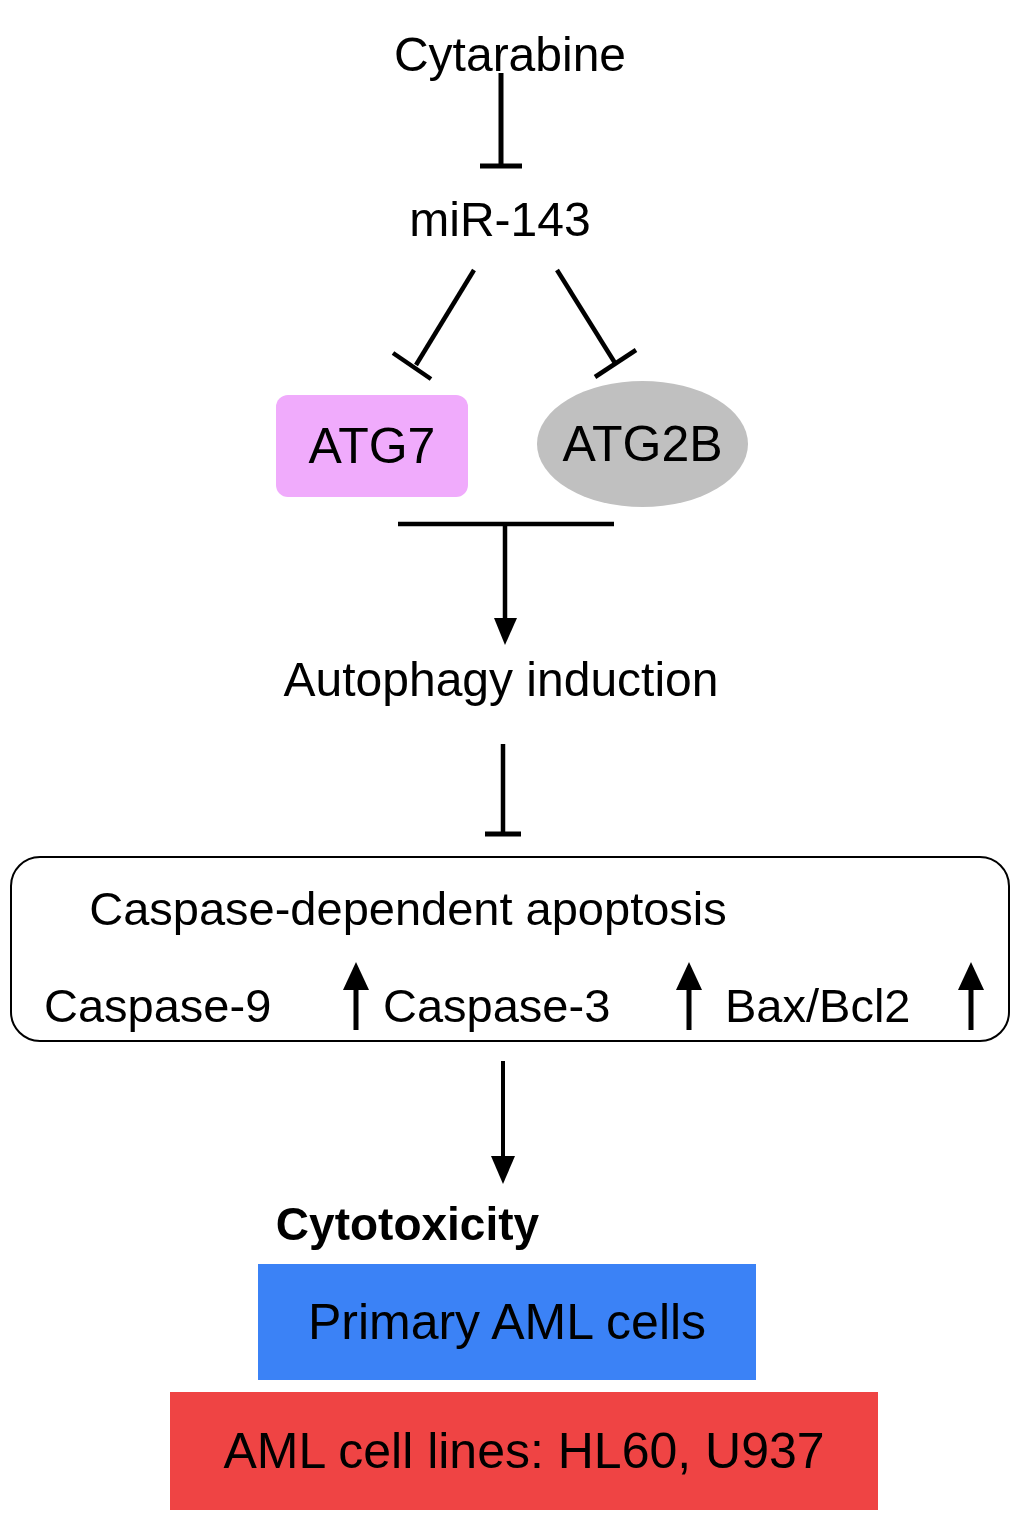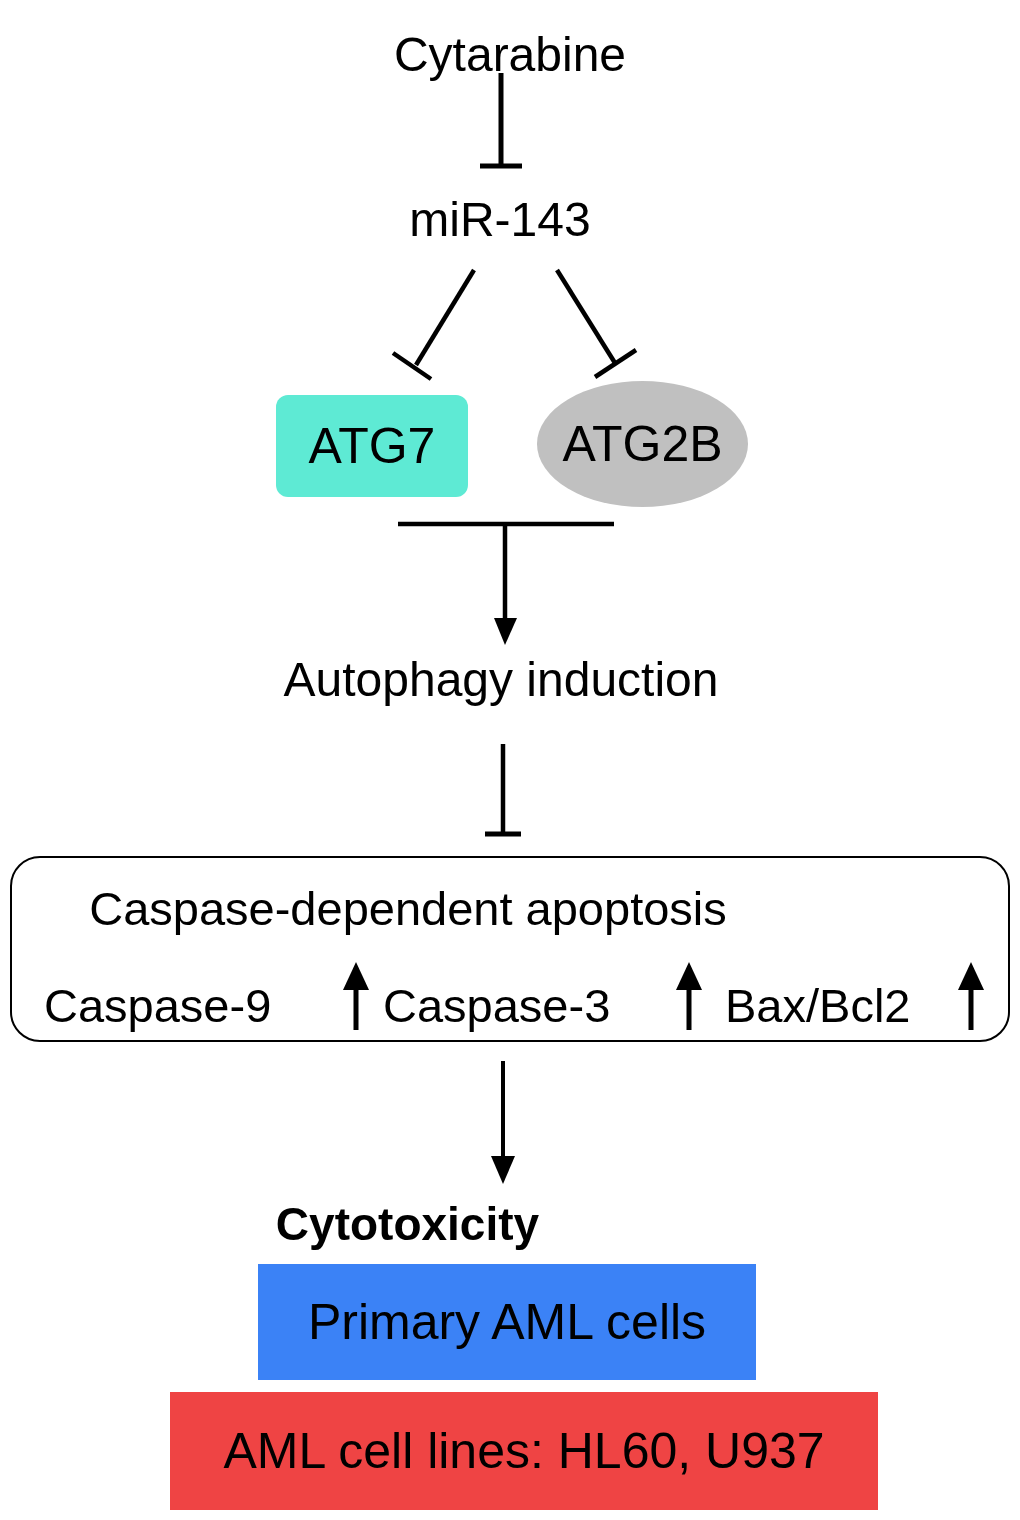--- a/index.html
+++ b/index.html
@@ -1,21 +1,21 @@
 <!DOCTYPE html>
 <html><head>
   <meta charset="utf-8">
   <style>
     html, body { margin: 0; padding: 0; background: #ffffff; }
     body { width: 1020px; height: 1520px; position: relative; overflow: hidden;
            font-family: "Liberation Sans", "DejaVu Sans", sans-serif; color: #000; }
     .lbl { position: absolute; white-space: nowrap; text-align: center; line-height: 1; }
     .t48 { font-size: 48px; }
     svg.lines { position: absolute; left: 0; top: 0; }
-    .node-rect { position: absolute; background: #5eead4; border-radius: 12px;
+    .node-rect { position: absolute; background: #f0abfc; border-radius: 12px;
                  display: flex; align-items: center; justify-content: center; font-size: 50px; }
     .node-ellipse { position: absolute; background: #c0c0c0; border-radius: 50%;
                     display: flex; align-items: center; justify-content: center; font-size: 50px; }
     .apop-box { position: absolute; left: 10px; top: 856px; width: 1000px; height: 186px;
                 border: 2.5px solid #000; border-radius: 30px; box-sizing: border-box; }
     .apop-title { position: absolute; left: 0; width: 816px; top: 881px; font-size: 47px; text-align: center; }
     .marker-row { position: absolute; top: 978px; font-size: 47px; white-space: nowrap; }
     .up-arrow { position: absolute; }
     .cyto { position: absolute; left: 0; width: 815px; top: 1197px; font-size: 46px;
             font-weight: bold; text-align: center; }

